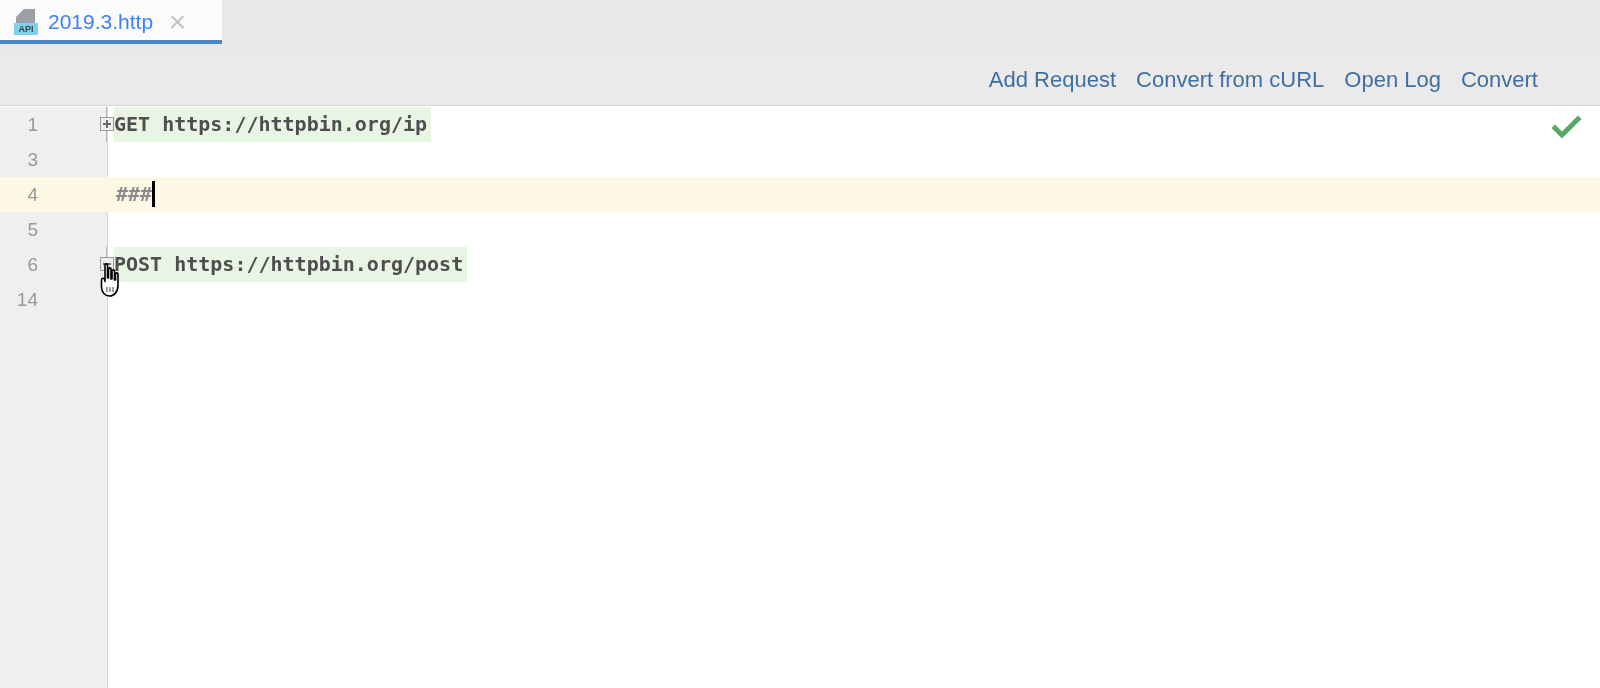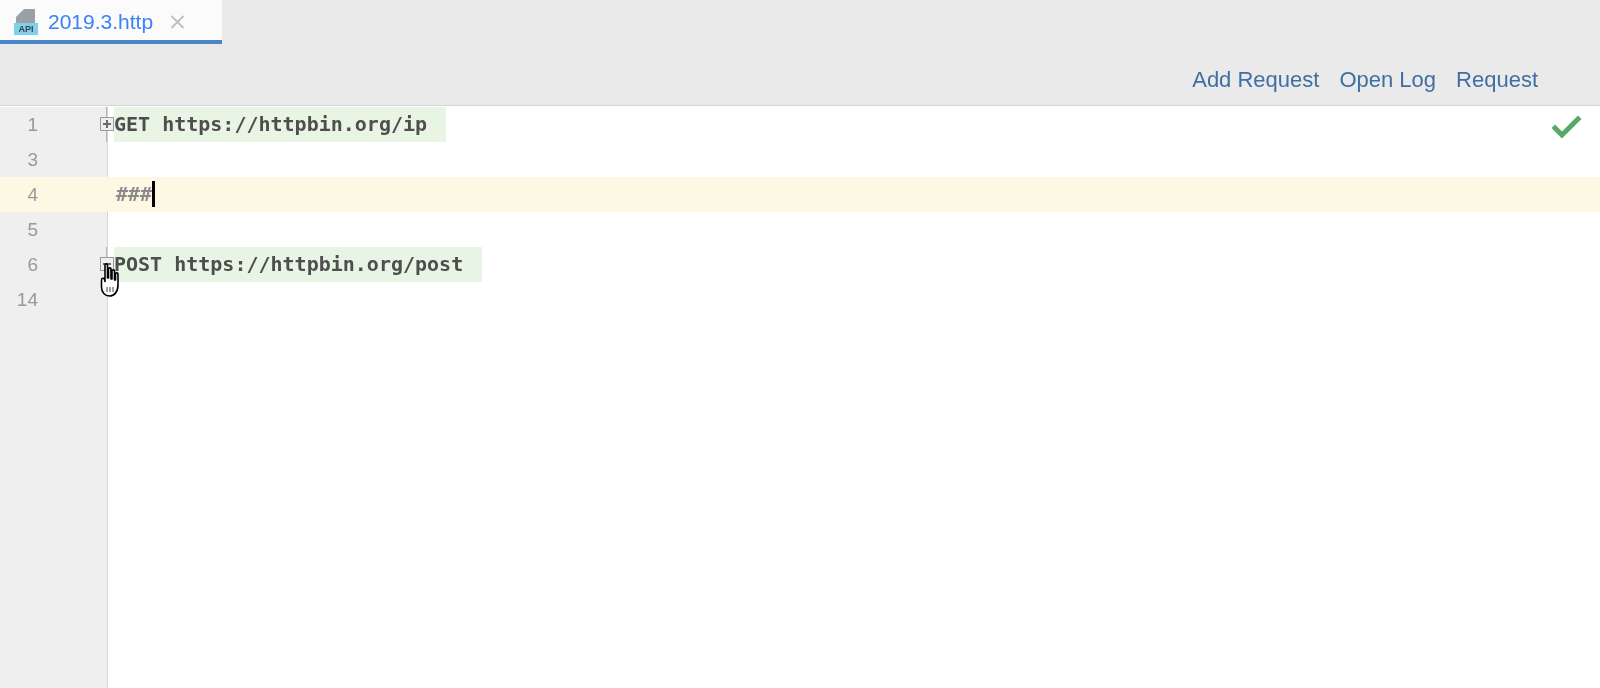--- a/index.html
+++ b/index.html
@@ -224,21 +224,21 @@
     height: 35px;
     line-height: 35px;
     font-family: "DejaVu Sans Mono", monospace;
     font-size: 20px;
     white-space: pre;
   }
   .code-text.request {
     color: #4e4e4e;
     font-weight: bold;
     background: #e8f5e4;
-    padding-right: 19px;
+    padding-right: 4px;
   }
   .code-text.comment {
     color: #8c8c8c;
     font-style: italic;
     font-weight: bold;
     left: 116px;
   }
   .caret {
     display: inline-block;
     width: 3px;
@@ -280,22 +280,23 @@
     </span>
     <span id="tab-title">2019.3.http</span>
     <span id="tab-close"></span>
     <span class="tab-underline"></span>
   </div>
 </div>
 
 <div id="toolbar">
   <div id="toolbar-actions">
     <span class="toolbar-link">Add Request</span>
+    <span class="toolbar-link">Convert from cURL</span>
     <span class="toolbar-link">Open Log</span>
-    <span class="toolbar-link">Request</span>
+    <span class="toolbar-link">Convert</span>
   </div>
 </div>
 
 <div id="editor">
   <div id="gutter"></div>
   <div id="line-rows">
       <div class="line-row">
         <div class="line-num">1</div>
         <div class="fold-area">
           <span class="fold-stem-top"></span>

